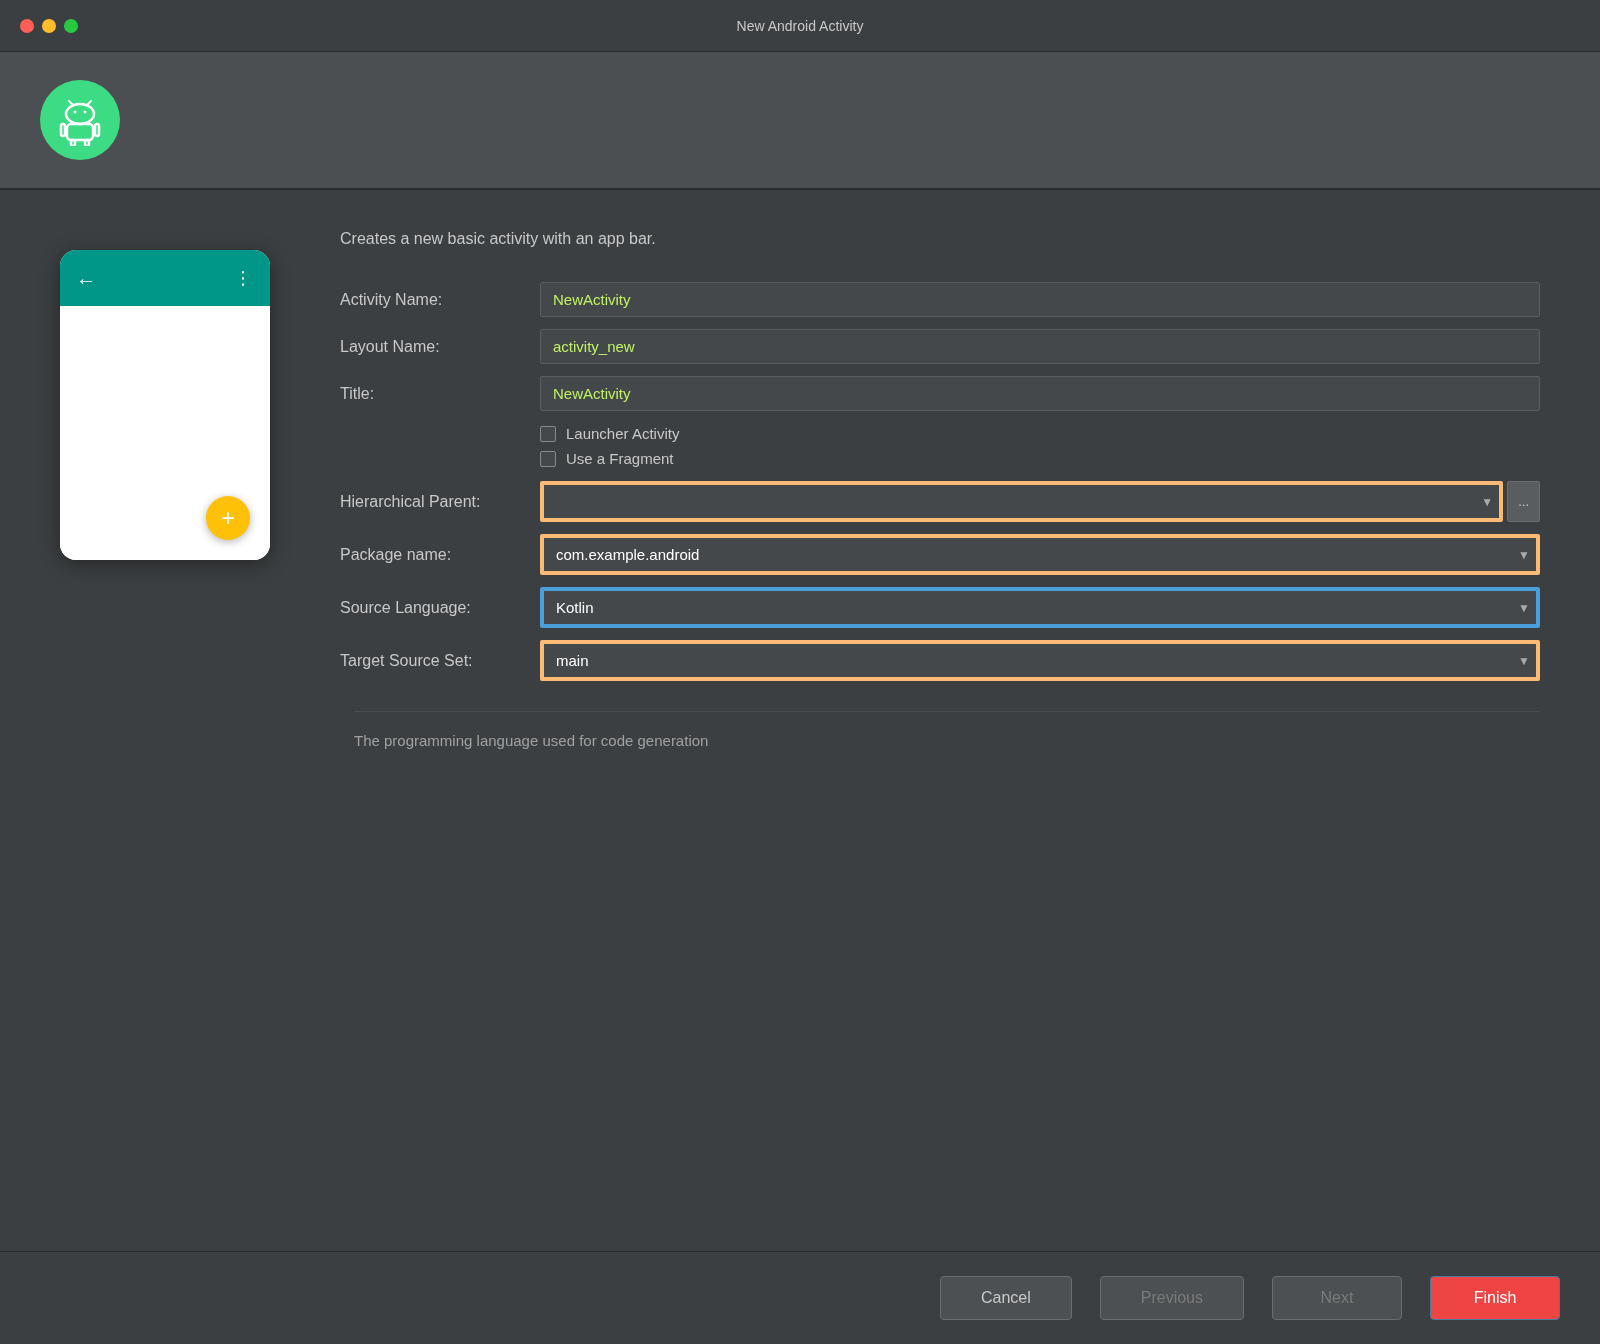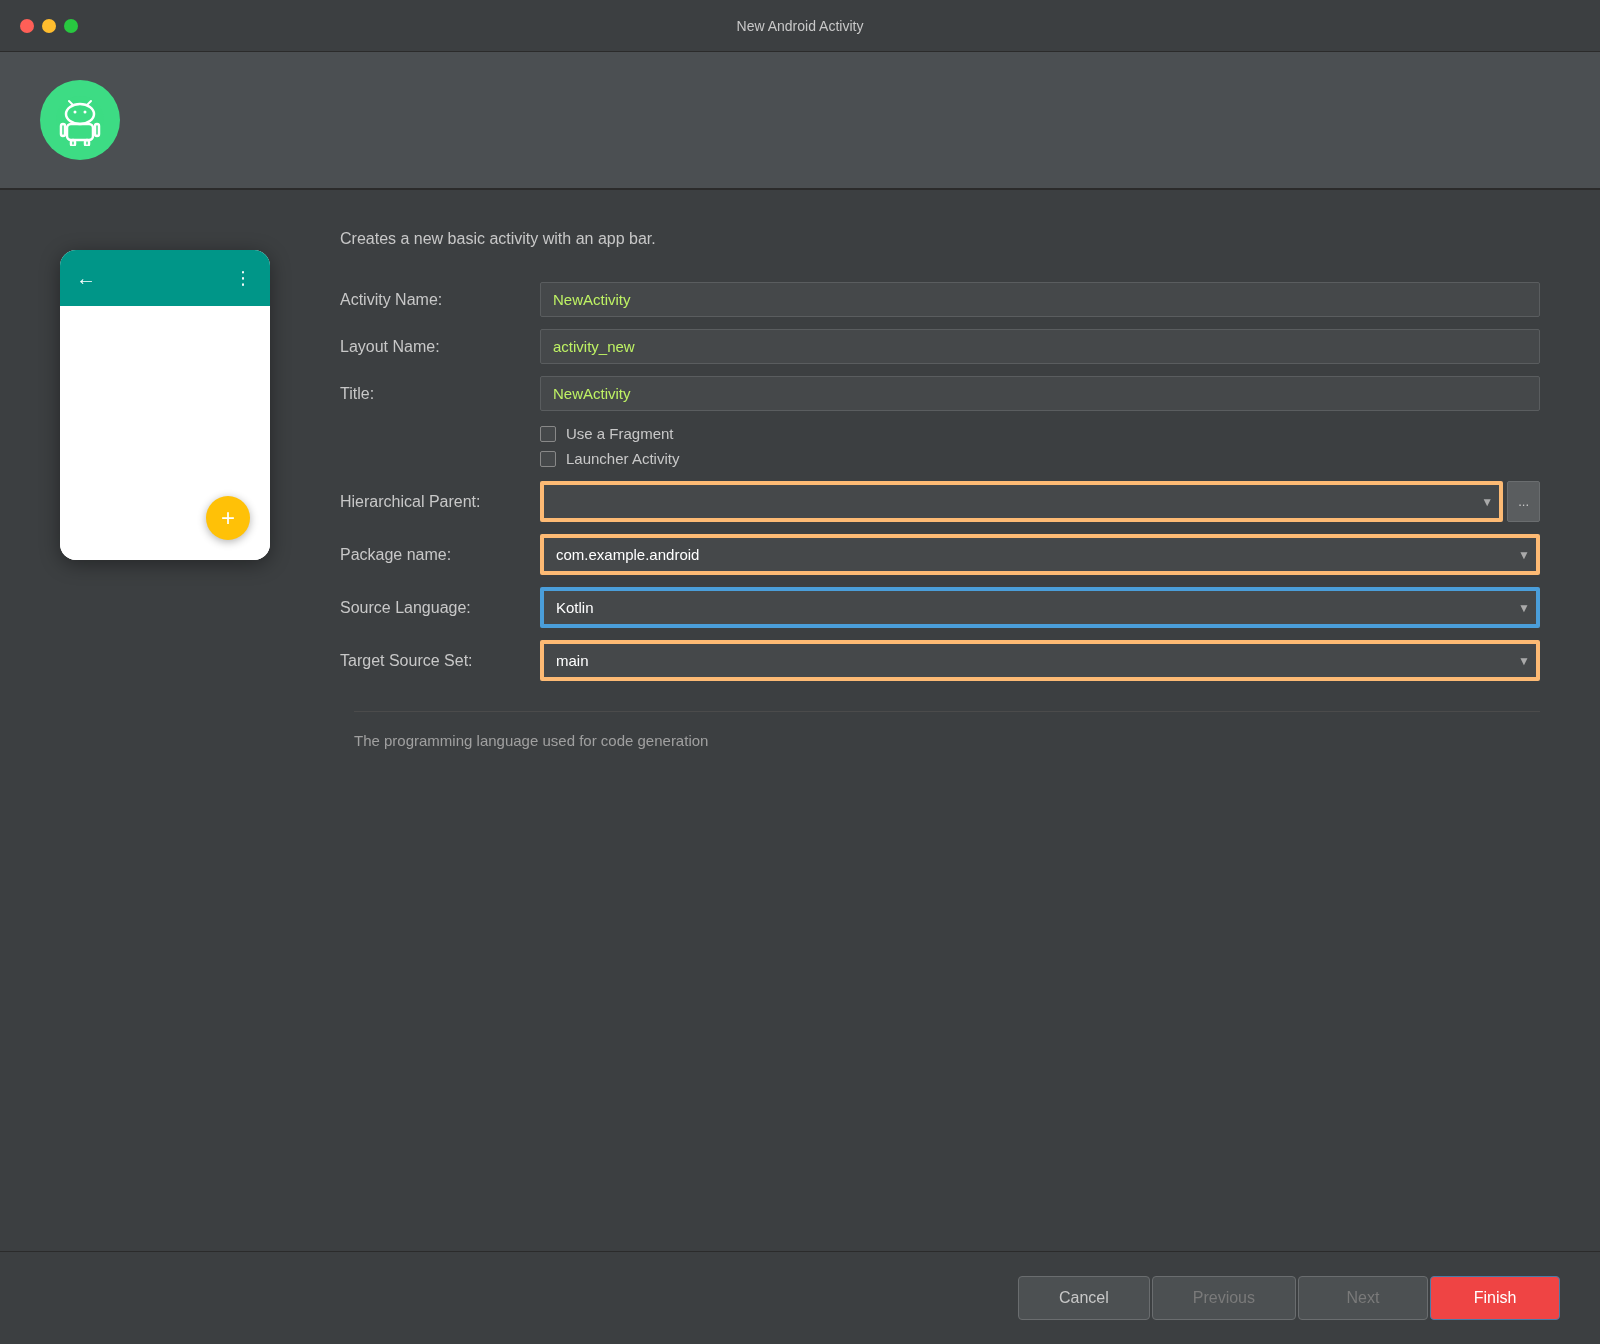--- a/index.html
+++ b/index.html
@@ -263,21 +263,21 @@
       border-top: 1px solid #4b4b4b;
       margin-left: 14px;
     }
 
     
     .footer {
       background: #3c3f41;
       padding: 24px 40px;
       display: flex;
       justify-content: flex-end;
-      gap: 2px;
+      gap: 28px;
       border-top: 1px solid #2b2b2b;
     }
     .footer-btn {
       padding: 12px 40px;
       font-size: 16px;
       border-radius: 4px;
       cursor: pointer;
       border: 1px solid #6a6d6f;
       background: #4c5052;
       color: #c8c8c8;
@@ -369,25 +369,25 @@
 
       <div class="form-label">Title:</div>
       <div class="form-input-cell">
         <input class="form-input" type="text" value="NewActivity" style="">
       </div>
 
       <div></div>
       <div class="form-input-cell checkbox-group">
         <label class="checkbox-item">
           <div class="checkbox-box"></div>
-          <span class="checkbox-label-text">Use a Fragment</span>
+          <span class="checkbox-label-text">Launcher Activity</span>
         </label>
         <label class="checkbox-item">
           <div class="checkbox-box"></div>
-          <span class="checkbox-label-text">Launcher Activity</span>
+          <span class="checkbox-label-text">Use a Fragment</span>
         </label>
       </div>
 
       <div class="form-label">Hierarchical Parent:</div>
       <div class="form-input-cell">
         <div class="dropdown-with-browse">
           <div class="form-select-wrapper">
             <select class="form-select">
               <option value=""></option>
             </select>

